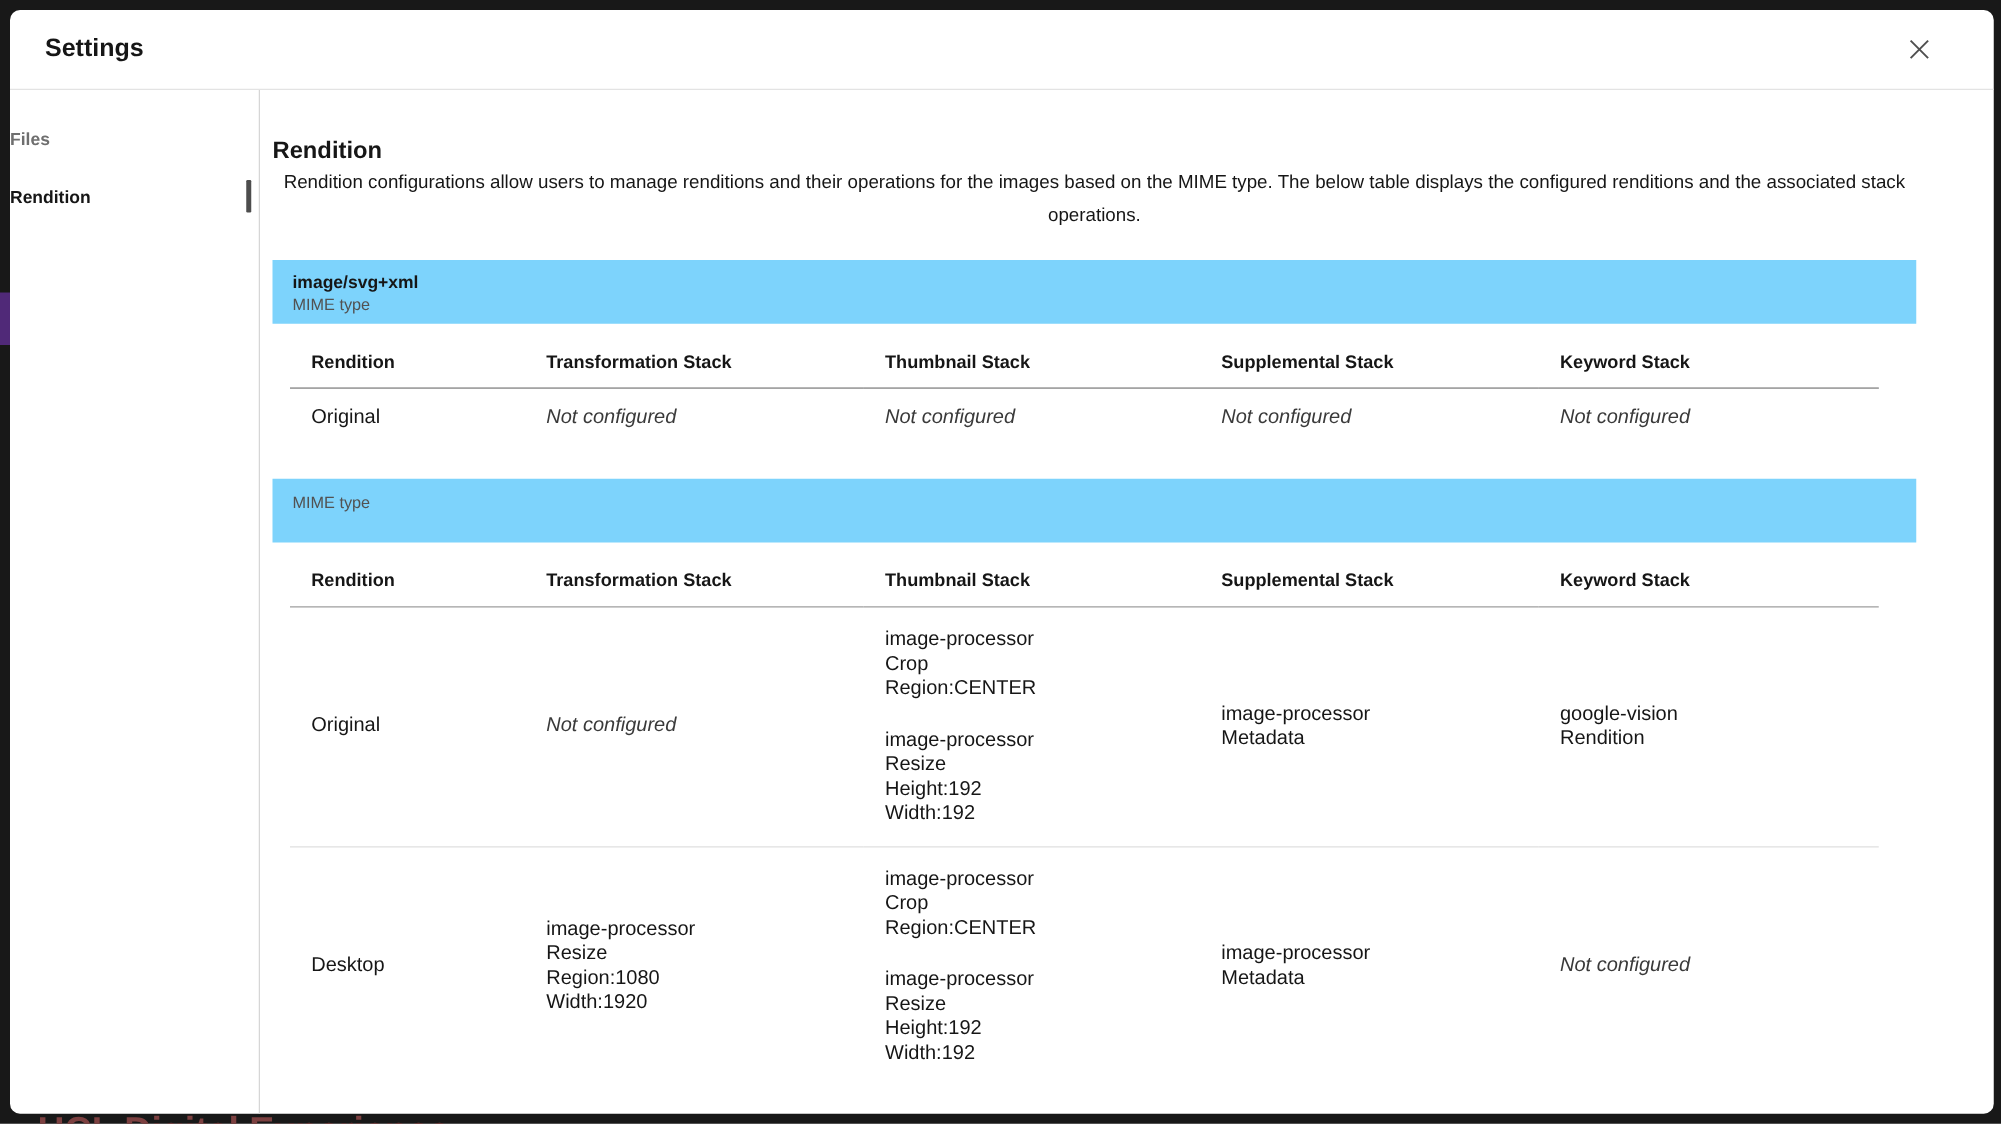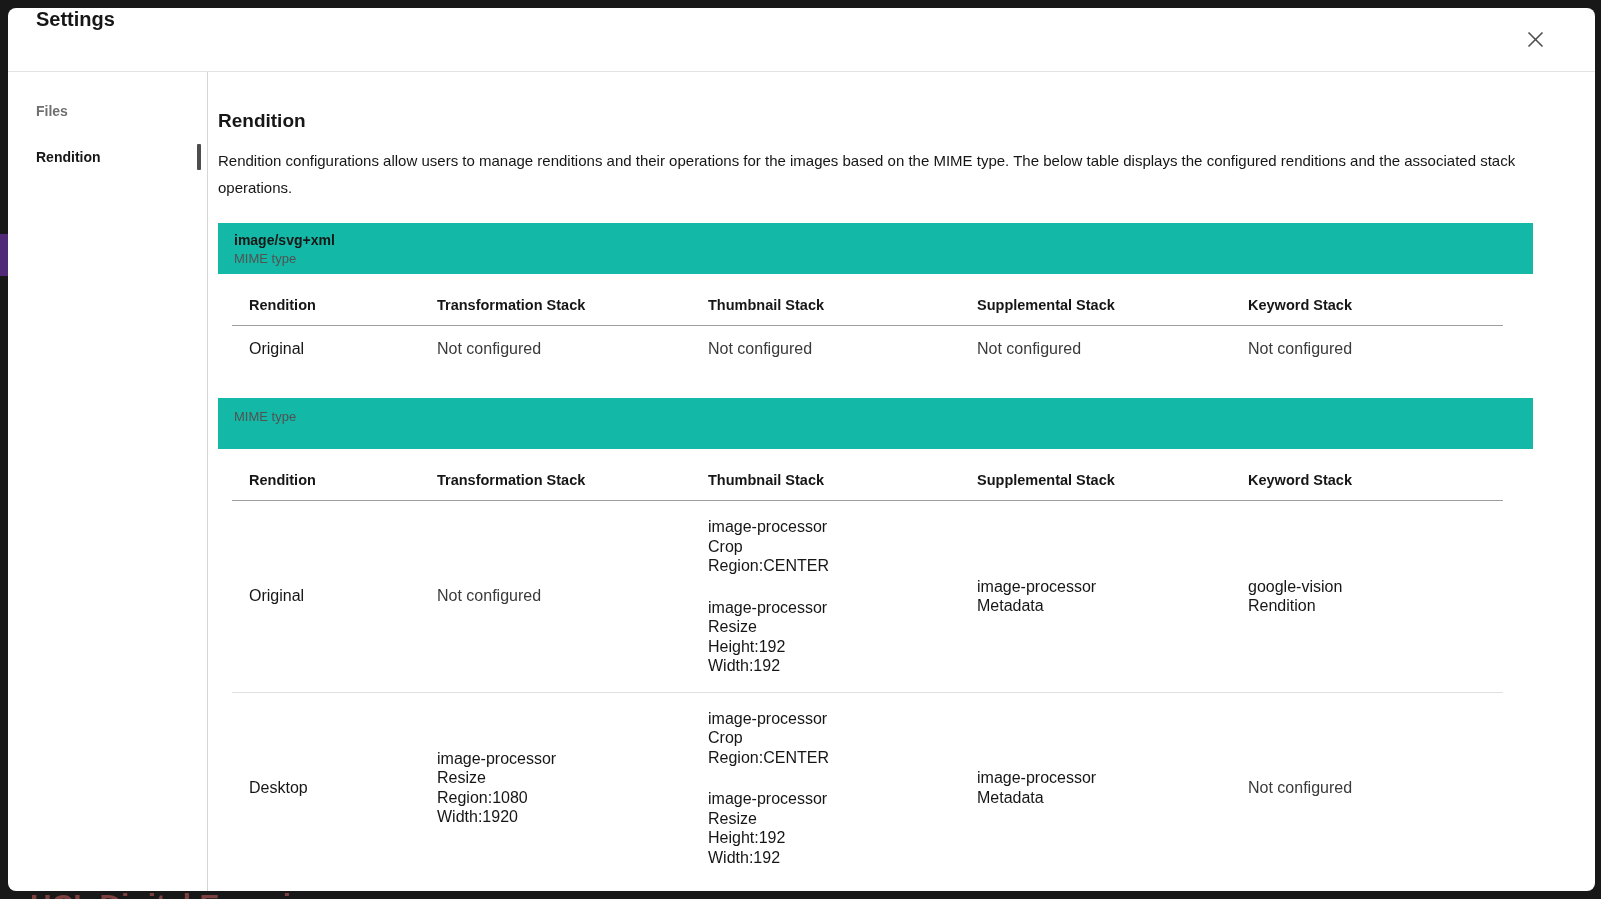--- a/index.html
+++ b/index.html
@@ -25,21 +25,21 @@
 
   
   .modal {
     position:absolute; left:8px; top:8px; width:1587px; height:883px;
     background:#ffffff; border-radius:8px;
     display:flex; flex-direction:column; overflow:hidden;
   }
   .modal-header {
     flex:0 0 64px; height:64px;
     border-bottom:1px solid #e3e3e3;
-    display:flex; 
+    display:flex; align-items:center;
     padding:0 28px; position:relative;
   }
   .modal-title { font-size:20px; font-weight:bold; color:#161616; }
   .close-btn {
     position:absolute; right:46px; top:50%; transform:translateY(-50%);
     width:28px; height:28px; border:none; background:transparent;
     display:flex; align-items:center; justify-content:center; cursor:pointer;
   }
   .close-btn svg { display:block; }
 
@@ -47,43 +47,42 @@
 
   
   .sidebar {
     flex:0 0 200px; width:200px;
     border-right:1px solid #d6d6d6;
     padding-top:16px;
   }
   .nav-item {
     position:relative;
     height:46px; display:flex; align-items:center;
-    padding-left:28px;
     font-size:14px; font-weight:bold; color:#6f6f6f;
     cursor:pointer;
   }
   .nav-item.active { color:#161616; }
   .nav-item .indicator {
     display:none;
     position:absolute; right:6px; top:50%; transform:translateY(-50%);
     width:4px; height:26px; background:#4d4d4d; border-radius:1px;
   }
   .nav-item.active .indicator { display:block; }
 
   
   .content-pane { flex:1; padding-left:10px; overflow:hidden; }
   .content { width:1315px; }
   .page-title { margin-top:38px; font-size:19px; font-weight:bold; color:#161616; }
-  .page-desc { margin-top:15px; font-size:15px; line-height:27px; color:#161616; }
+  .page-desc { font-size:15px; line-height:27px; color:#161616;text-align:center; }
 
   .sections { margin-top:22px; }
   .mime-section + .mime-section { margin-top:26px; }
 
   .mime-band {
-    height:51px; background:#14b8a6;
+    height:51px; background:#7dd3fc;
     padding:9px 16px 0 16px;
   }
   .mime-name { font-size:14px; font-weight:bold; color:#161616; line-height:17px; }
   .mime-sub { font-size:13px; color:#525252; margin-top:2px; }
 
   table.rend-table {
     margin-left:14px; width:1271px;
     border-collapse:collapse; table-layout:fixed;
   }
   .rend-table th {
@@ -96,21 +95,21 @@
     padding:14px 8px 14px 17px;
     font-size:16px; color:#161616;
     vertical-align:middle;
   }
   .rend-table tbody tr + tr td { border-top:1px solid #e0e0e0; }
   .rend-table tbody tr.tall td { padding-top:16px; padding-bottom:16px; }
 
   .stack-block { }
   .stack-block + .stack-block { margin-top:22px; }
   .stack-line { line-height:19.5px; }
-  .nc { color:#3a3a3a; }
+  .nc { font-style:italic; color:#3a3a3a; }
 </style>
 </head>
 <body>
 
 <div class="bg-accent"></div>
 <div class="bg-text">HCL Digital Experience</div>
 
 <div class="modal">
   <div class="modal-header">
     <div class="modal-title">Settings</div>

